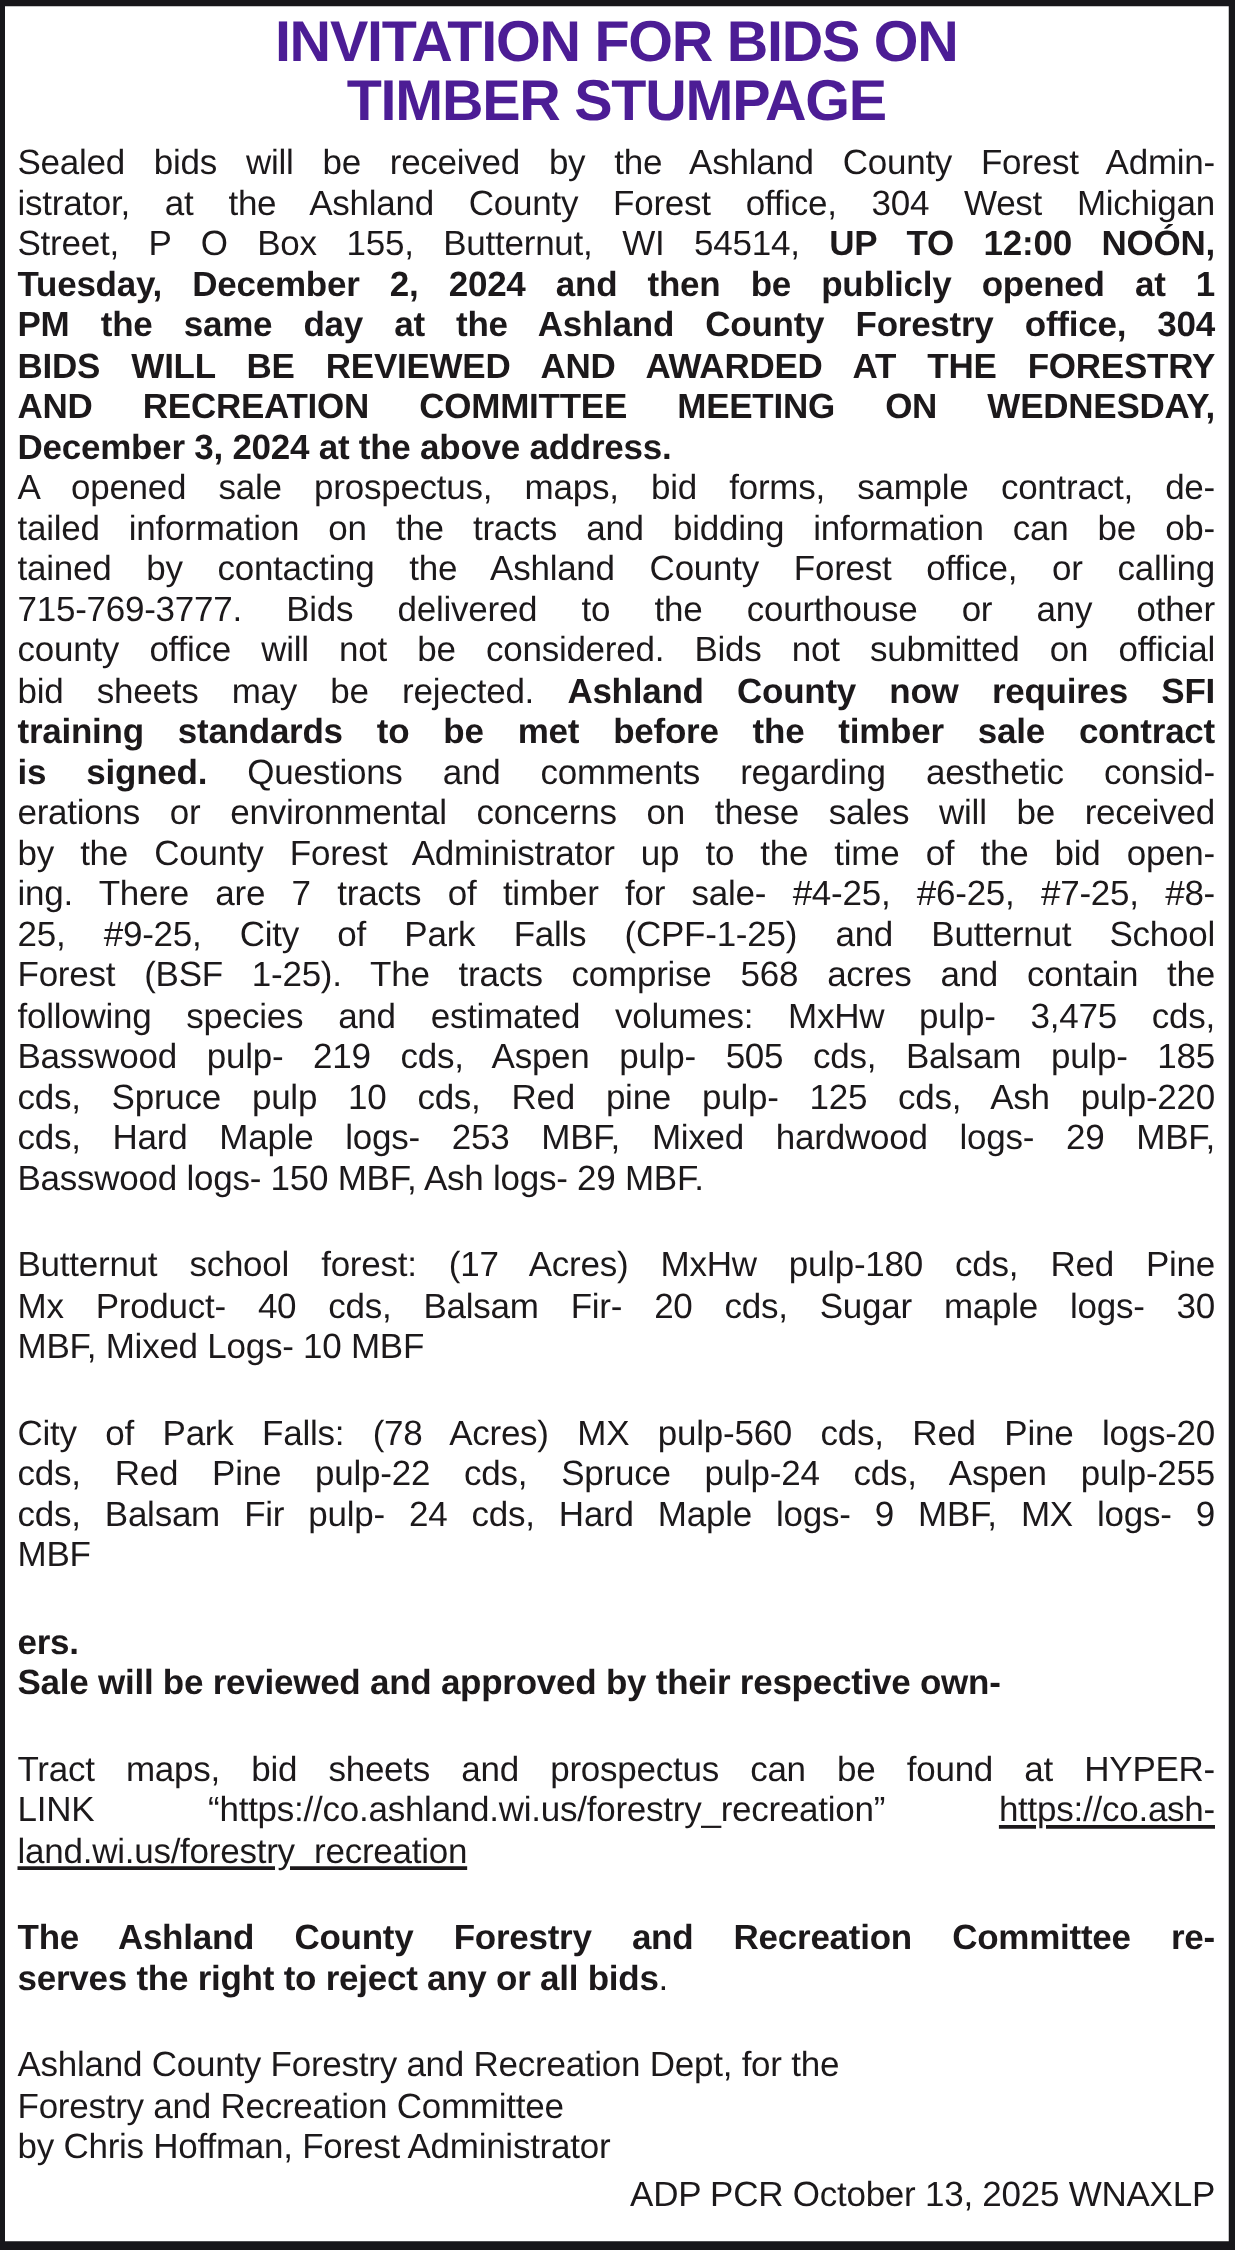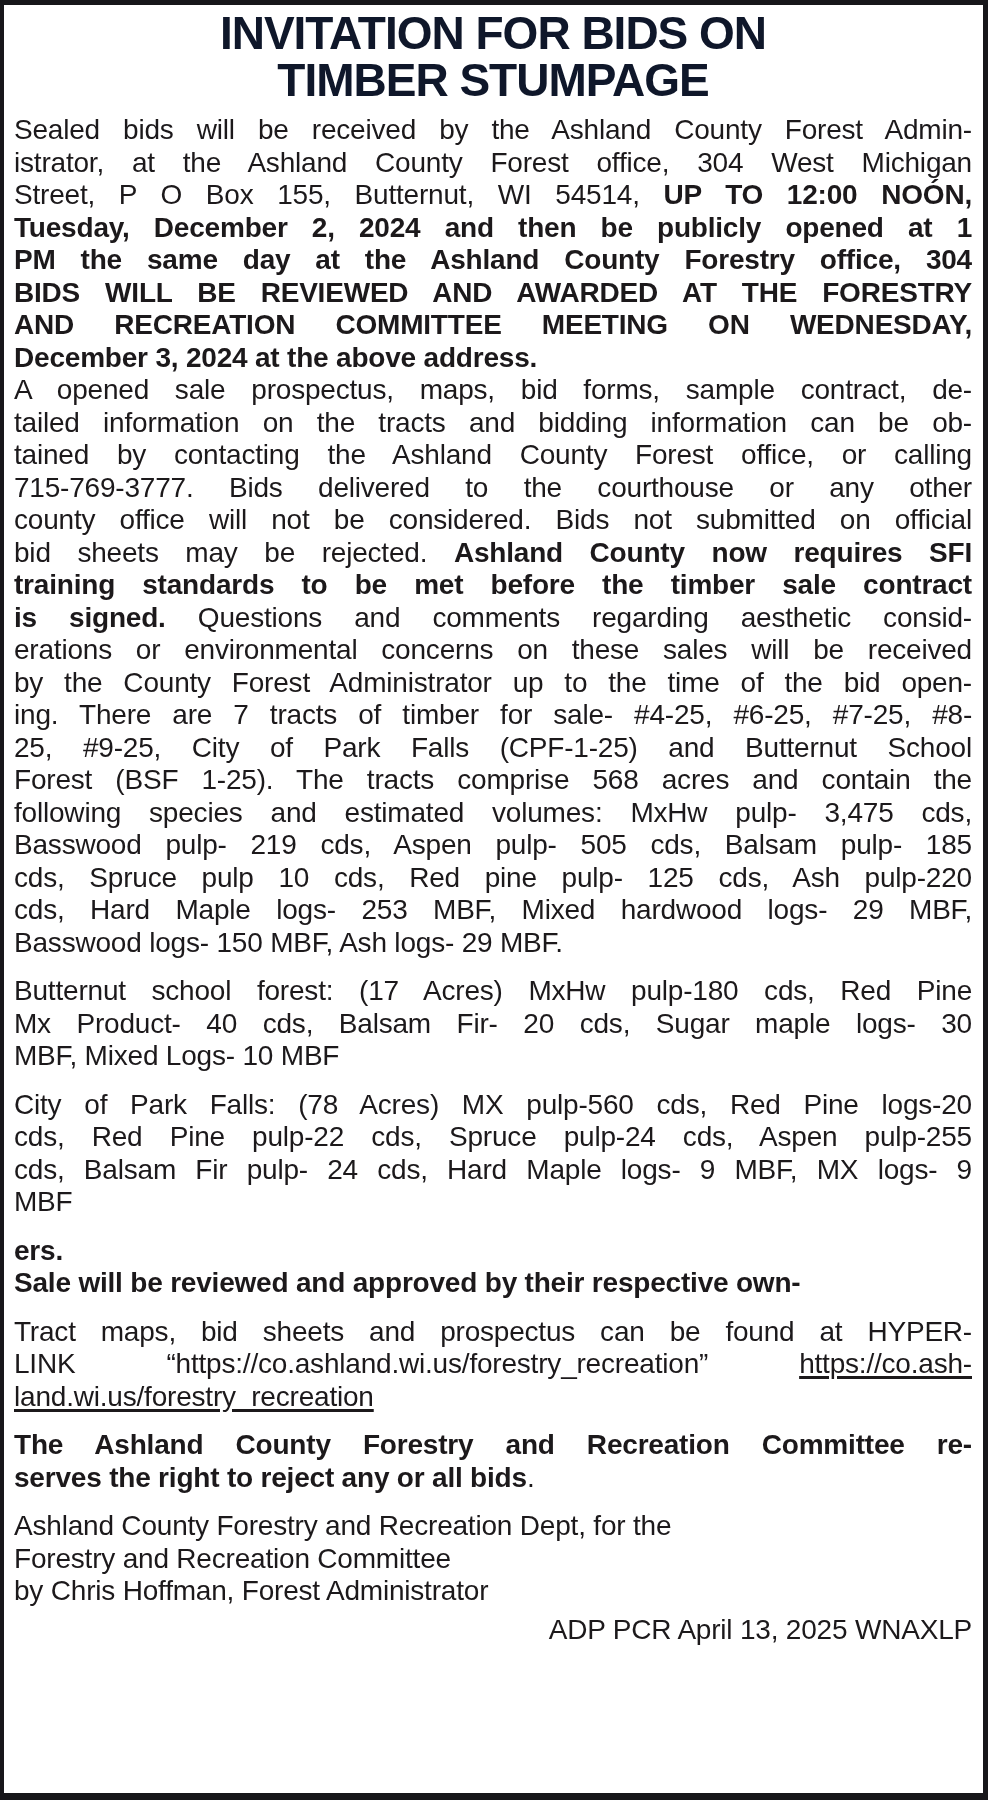--- a/index.html
+++ b/index.html
@@ -17,30 +17,30 @@
     padding: 5px 11px 0 10px;
     color: #1c191b;
     overflow: hidden;
   }
   .title {
     text-align: center;
     font-weight: bold;
     font-size: 46px;
     line-height: 47px;
     letter-spacing: -1px;
-    color: #0f172a;
+    color: #4c1d95;
   }
   .body-text {
     font-size: 28px;
     line-height: 32.5px;
     letter-spacing: -0.2px;
     margin-top: 10px;
   }
   .para { }
-  .para.gap { margin-top: 16px; }
+  .para.gap { margin-top: 37px; }
   .line {
     text-align: justify;
     text-align-last: justify;
     min-height: 32.5px;
     white-space: normal;
   }
   .line:last-child { text-align-last: left; }
   .plain .line { text-align: right; text-align-last: left; }
   .r-n { font-weight: normal; }
   .r-b { font-weight: bold; }
@@ -125,16 +125,16 @@
       </div>
     <div class="para gap">
         <div class="line"><span class="r-b">The Ashland County Forestry and Recreation Committee re-</span></div>
         <div class="line"><span class="r-b">serves the right to reject any or all bids</span><span class="r-n">.</span></div>
       </div>
     <div class="para gap plain">
         <div class="line"><span class="r-n">Ashland County Forestry and Recreation Dept, for the</span></div>
         <div class="line"><span class="r-n">Forestry and Recreation Committee</span></div>
         <div class="line"><span class="r-n">by Chris Hoffman, Forest Administrator</span></div>
       </div>
-    <div class="footer-line">ADP PCR April 13, 2025 WNAXLP</div>
+    <div class="footer-line">ADP PCR October 13, 2025 WNAXLP</div>
   </div>
 
 </div>
 
 </body></html>

